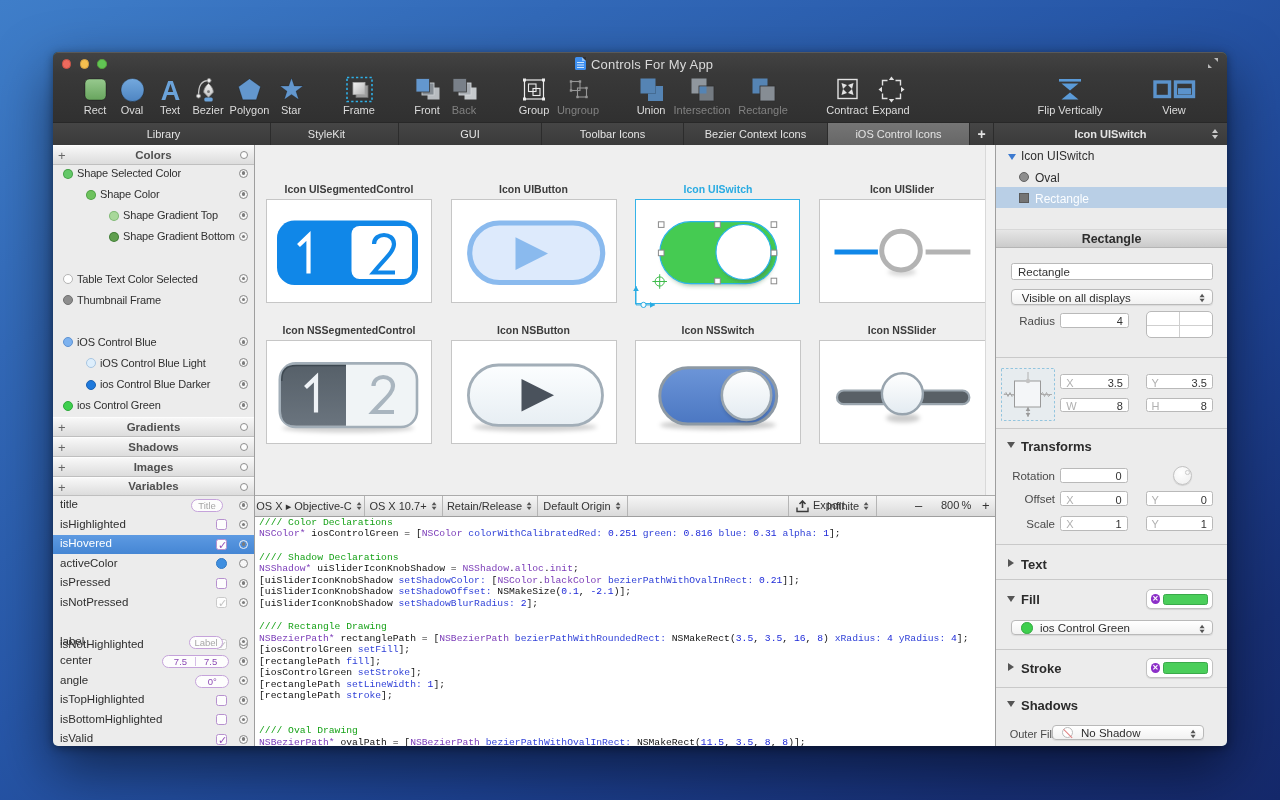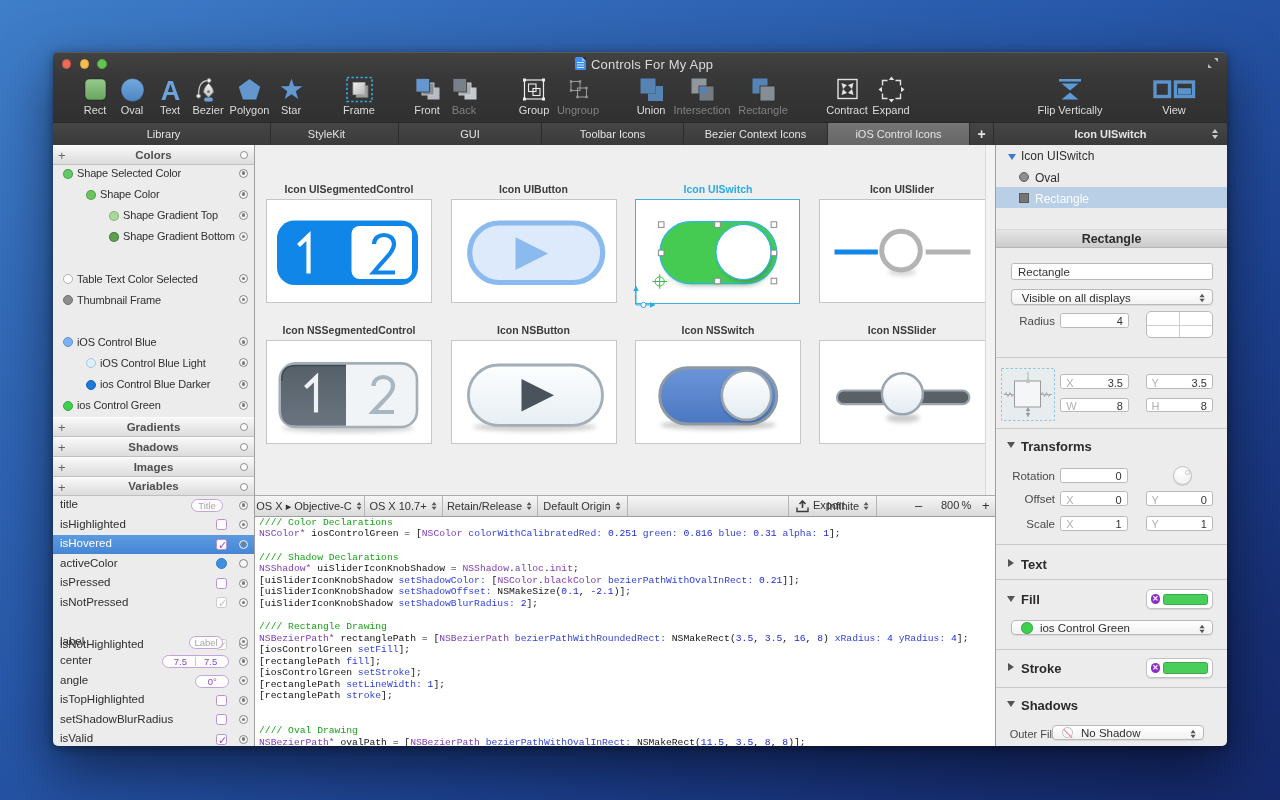--- a/index.html
+++ b/index.html
@@ -376,21 +376,21 @@
         <span class="t">angle</span>
         <span class="pill pv" style="right:24.7px;width:34px;">0°</span>
         <span class="tgt"></span>
       </div>
 <div class="vrow" style="top:545.6px">
         <span class="t">isTopHighlighted</span>
         <span class="cb"></span>
         <span class="tgt"></span>
       </div>
 <div class="vrow" style="top:565.1px">
-        <span class="t">setShadowBlurRadius</span>
+        <span class="t">isBottomHighlighted</span>
         <span class="cb"></span>
         <span class="tgt"></span>
       </div>
 <div class="vrow" style="top:584.6px">
         <span class="t">isValid</span>
         <span class="cb">
           <span class="chk">✓</span>
         </span>
         <span class="tgt"></span>
       </div>

